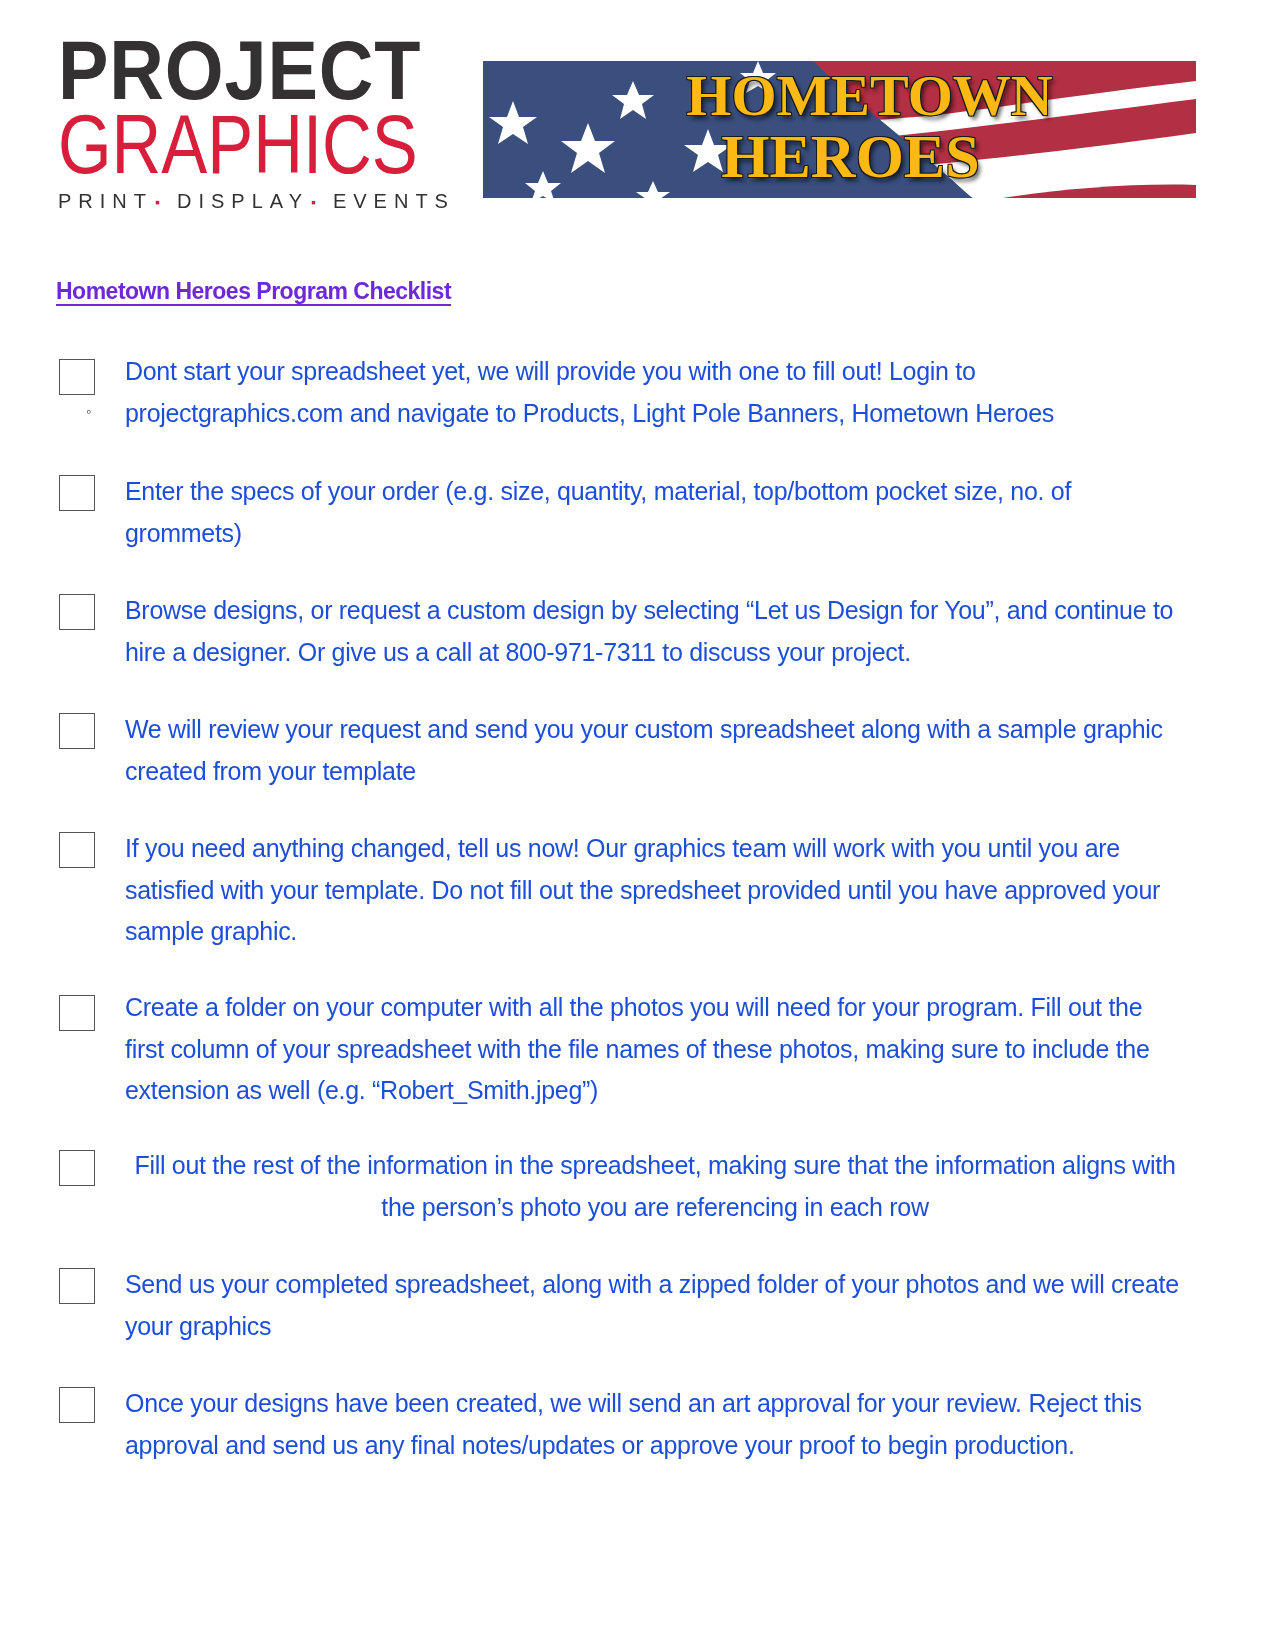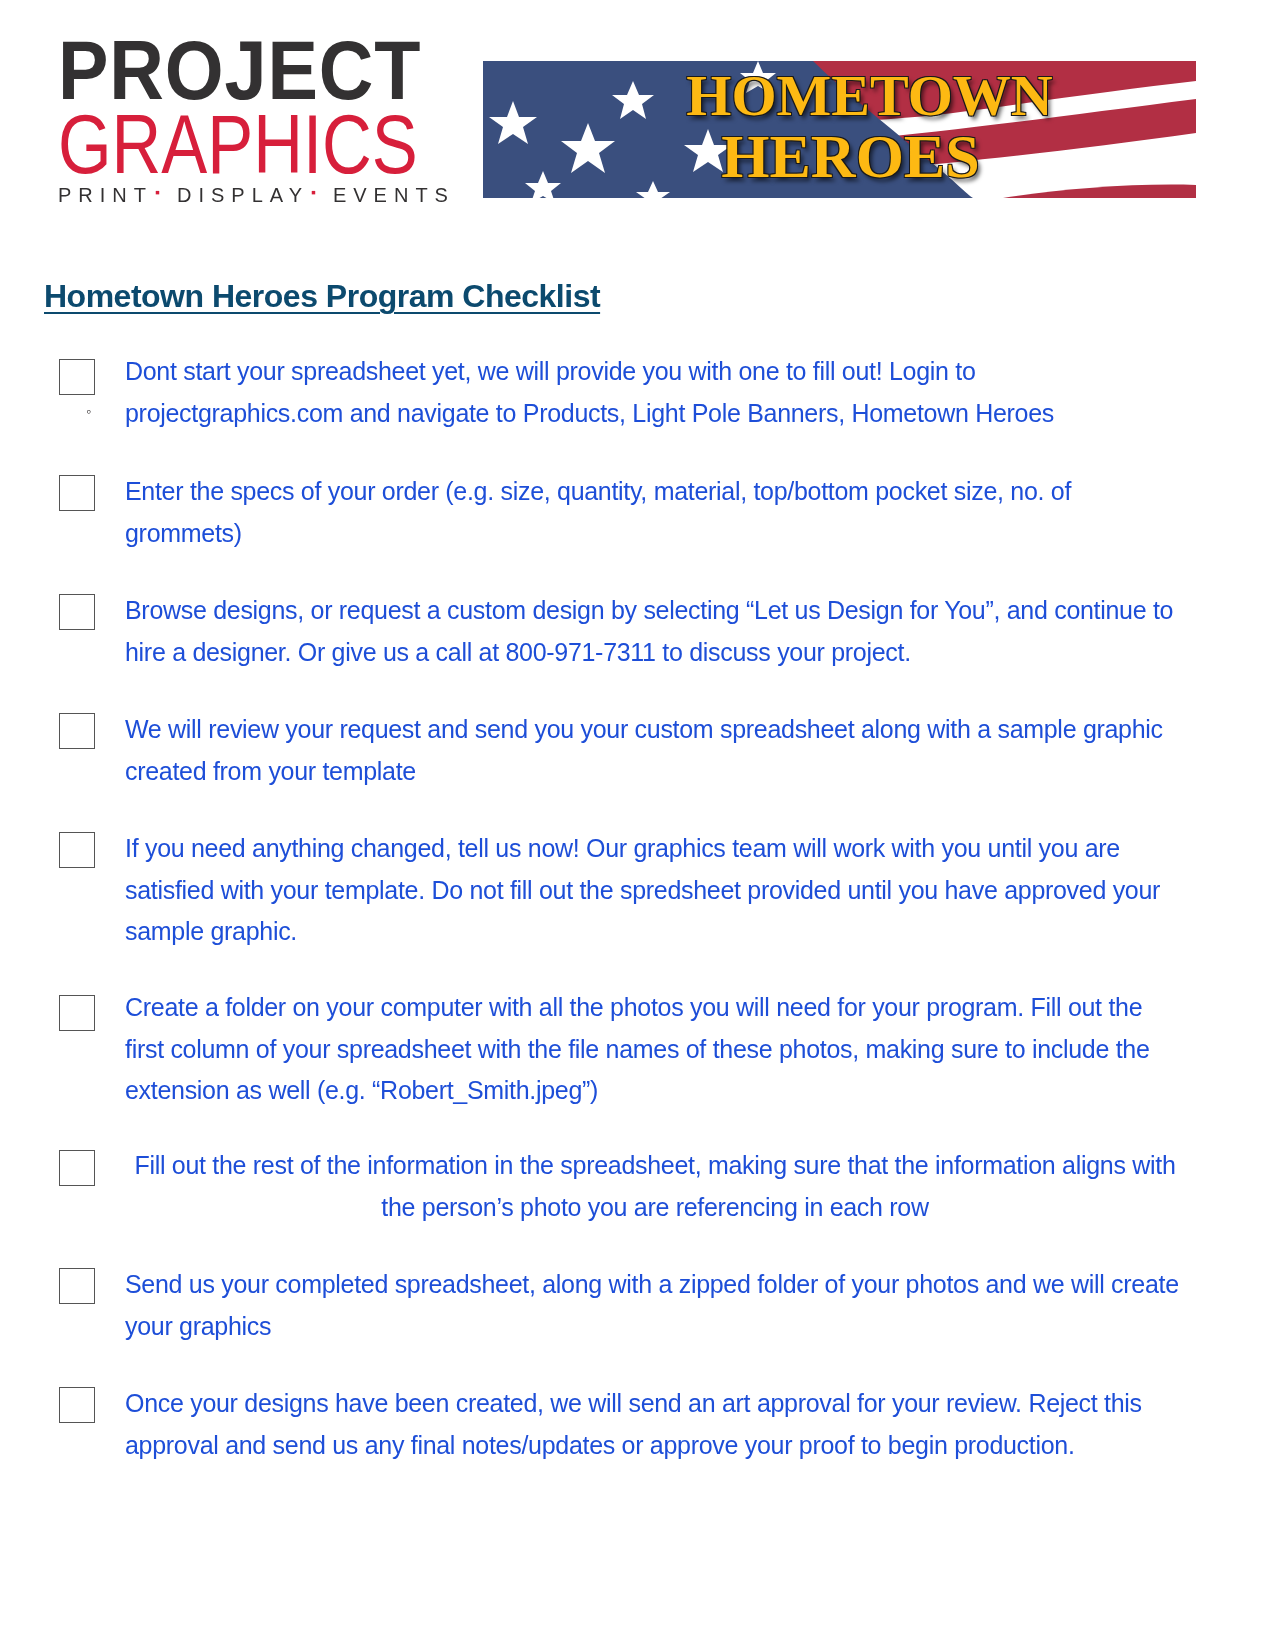--- a/index.html
+++ b/index.html
@@ -13,39 +13,39 @@
       font-size: 84px; line-height: 72px; color: #333132; letter-spacing: 1px;
       transform: scaleX(0.9); transform-origin: left top; white-space: nowrap;
     }
     .logo .l2 {
       font-family: "Liberation Sans", sans-serif; font-weight: 400;
       font-size: 84px; line-height: 80px; color: #d71f3b; letter-spacing: 0px;
       transform: scaleX(0.82); transform-origin: left top; white-space: nowrap; margin-top: -2px;
     }
     .logo .l3 {
       font-family: "Liberation Sans", sans-serif; font-size: 20px; letter-spacing: 7px;
-      color: #333132; margin-top: 0px; white-space: nowrap; display: flex; align-items: flex-start;
+      color: #333132; margin-top: 6px; white-space: nowrap; display: flex; align-items: center;
     }
     .logo .l3 .dot { color: #d71f3b; font-size: 14px; margin: 0 10px 0 2px; }
 
     .banner { position: absolute; left: 483px; top: 61px; width: 713px; height: 137px; overflow: hidden; }
     .banner svg { display: block; }
     .banner .title {
       position: absolute; left: 0; right: 0; text-align: center;
       font-family: "Liberation Serif", serif; font-weight: 700; color: #fdb913;
       text-shadow: -1px -1px 0 #1a1a1a, 1px -1px 0 #1a1a1a, -1px 1px 0 #1a1a1a, 1px 1px 0 #1a1a1a, 3px 4px 4px rgba(0,0,0,0.6);
       white-space: nowrap;
     }
     .banner .t1 { top: 2px; font-size: 58px; line-height: 66px; padding-left: 60px; }
     .banner .t2 { top: 62px; font-size: 62px; line-height: 66px; padding-left: 22px; }
 
     .heading {
-      position: absolute; left: 44px; top: 278px;
-      font-family: "Liberation Sans", sans-serif; font-weight: 700; font-size: 32px;
-      color: #0c4a6e; text-decoration: underline; text-underline-offset: 5px; text-decoration-thickness: 2px;
+      position: absolute; left: 56px; top: 278px;
+      font-family: "Liberation Sans", sans-serif; font-weight: 700; font-size: 23px;
+      color: #6d28d9; text-decoration: underline; text-underline-offset: 5px; text-decoration-thickness: 2px;
       letter-spacing: -0.5px;
     }
 
     .list { position: absolute; left: 0; top: 0; width: 1275px; }
     .item { position: absolute; left: 0; width: 1275px; }
     .box {
       position: absolute; left: 59px; width: 36px; height: 36px;
       border: 1.5px solid #555; box-sizing: border-box; background: #fff;
     }
     .itext {

